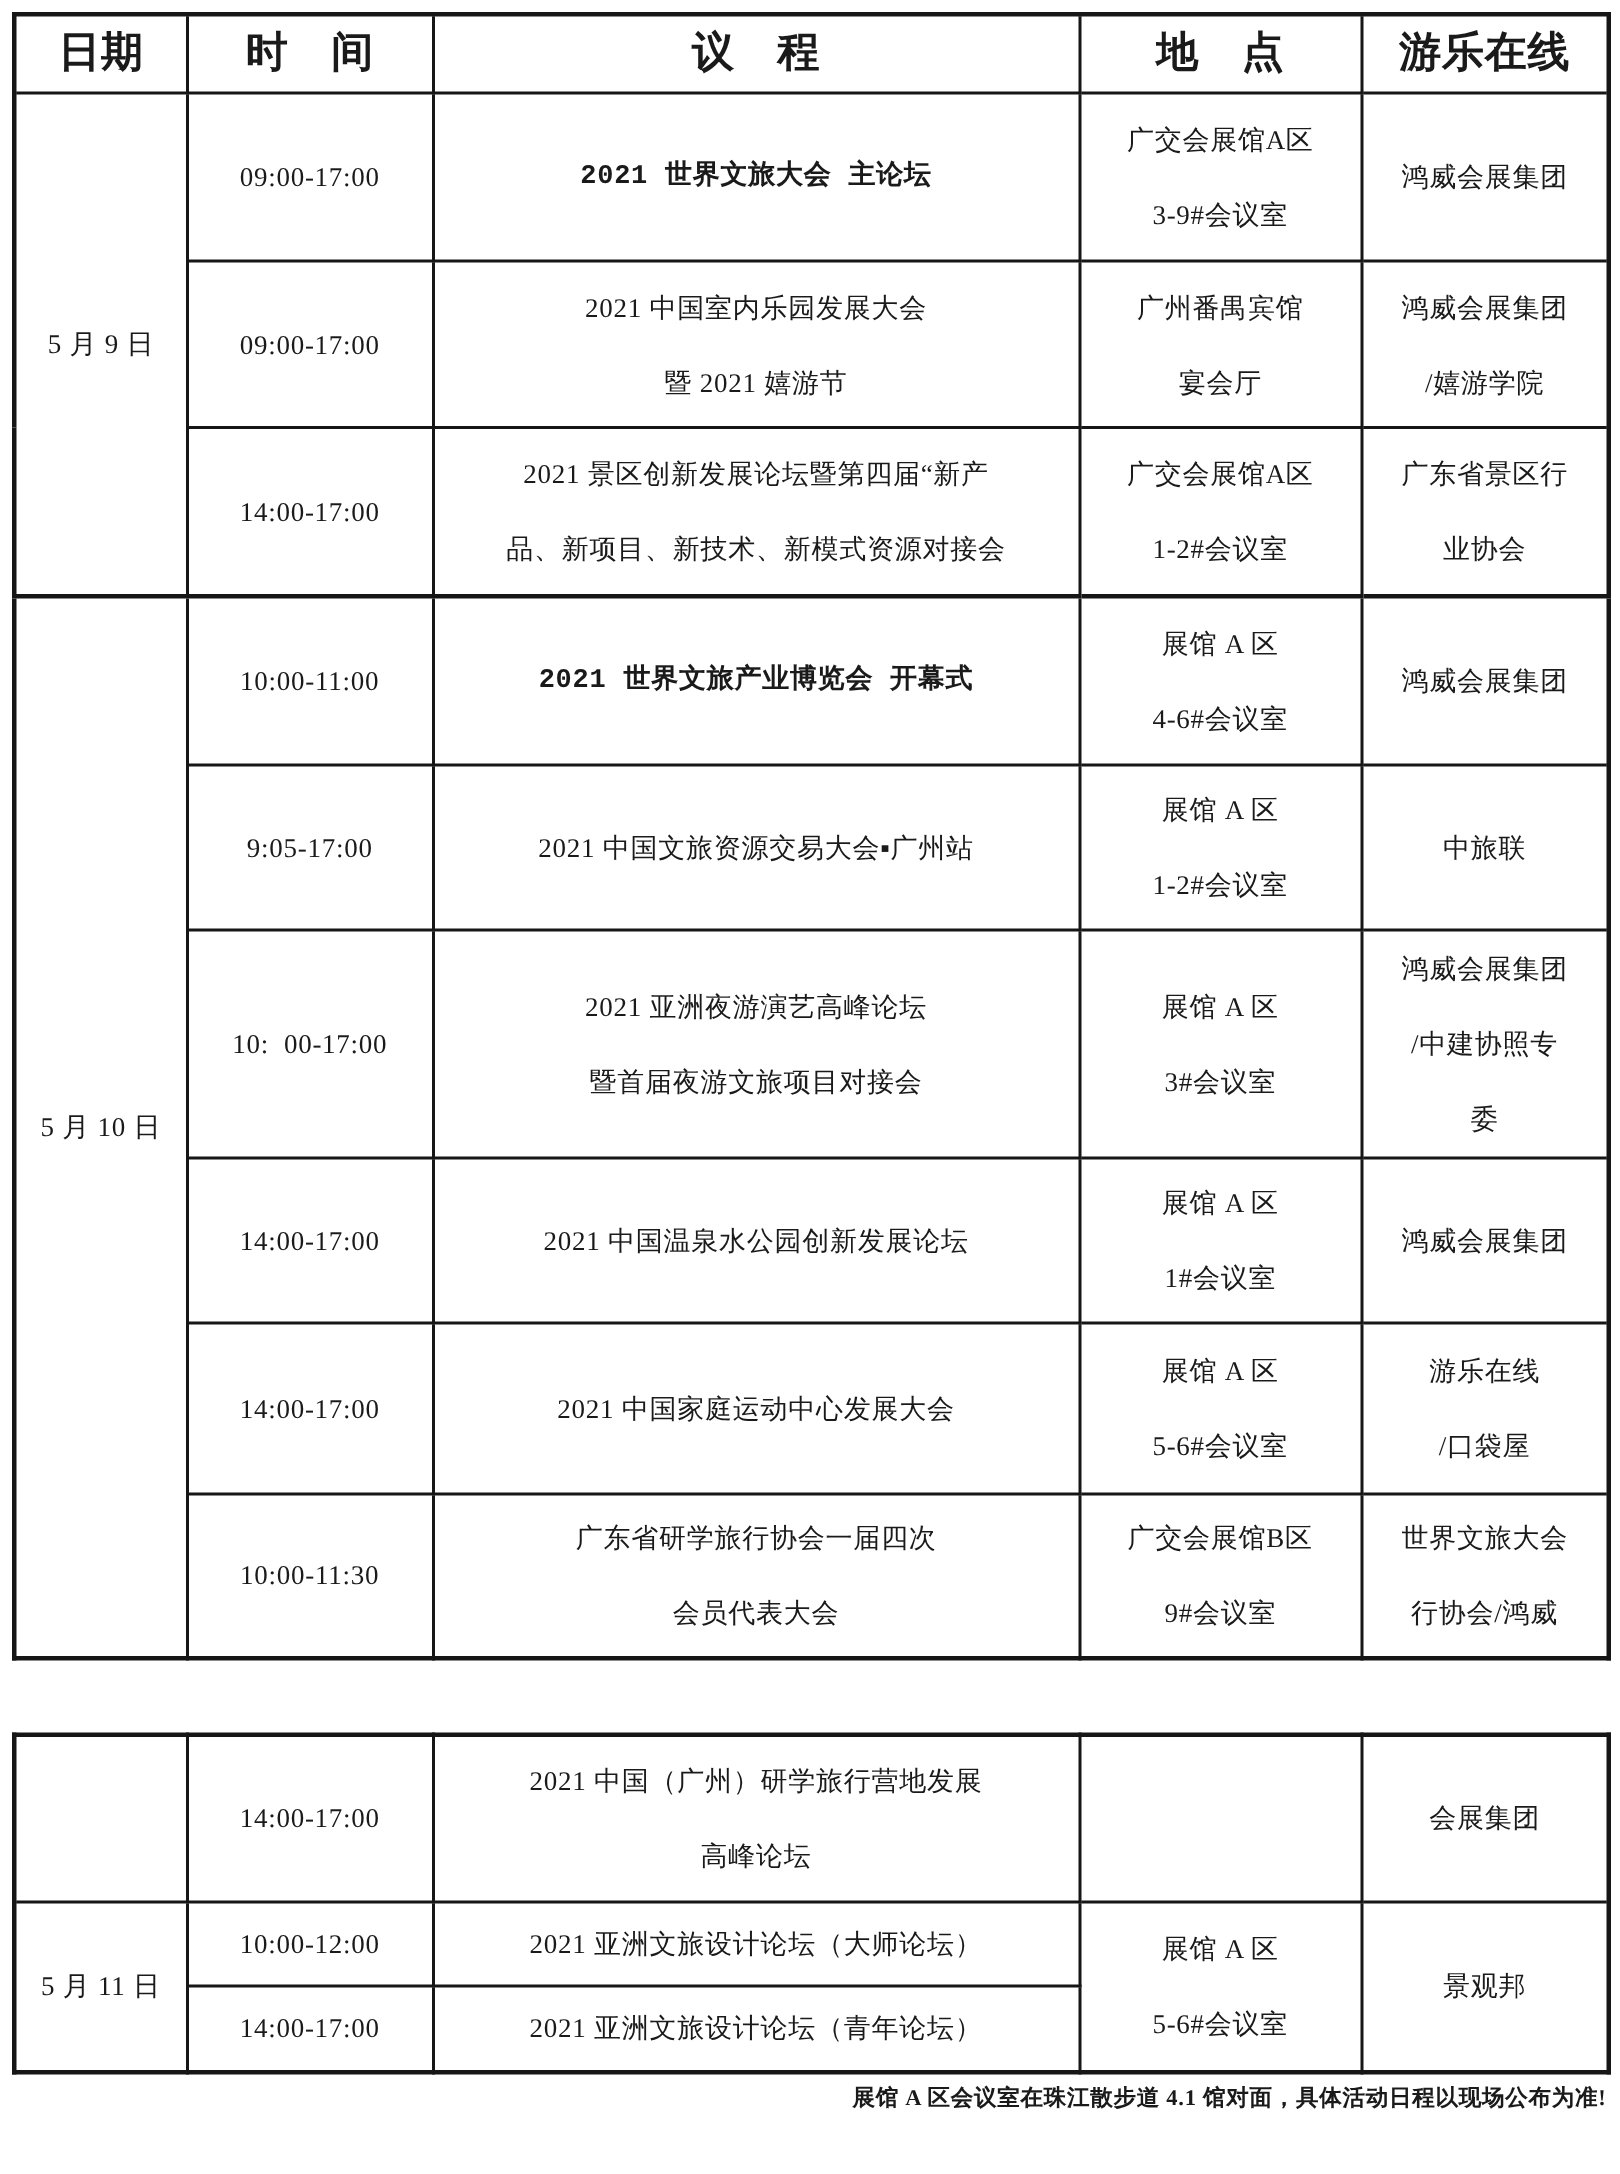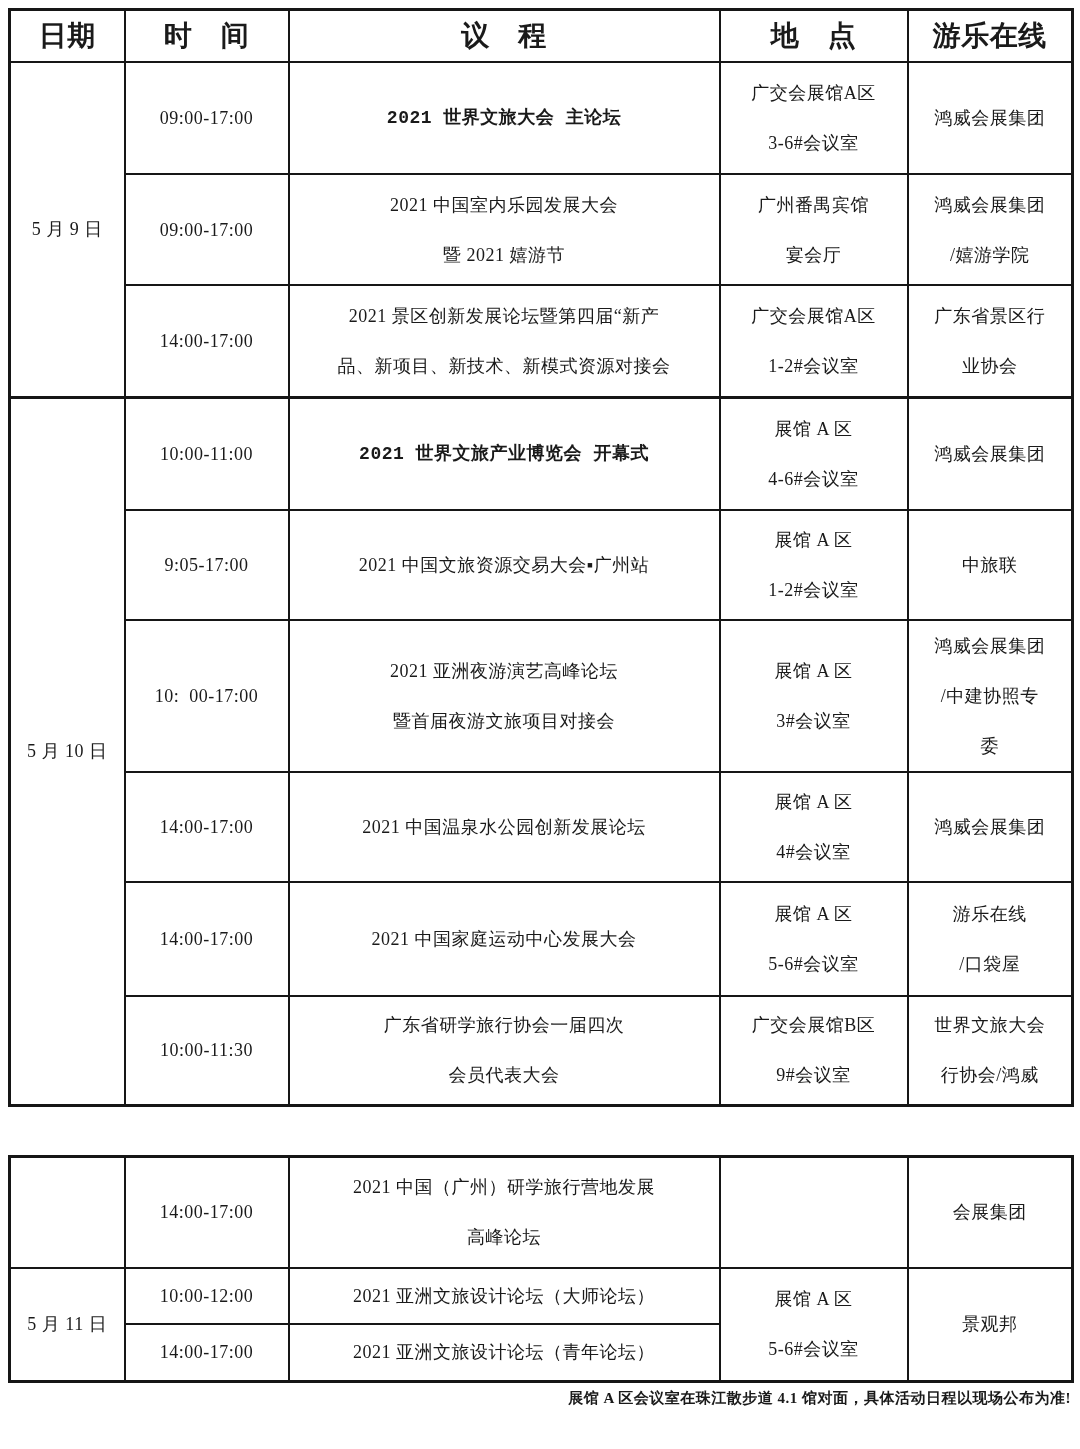--- a/index.html
+++ b/index.html
@@ -78,21 +78,21 @@
             <div class="ln">5 月 9 日</div>
           </td>
       <td>
             <div class="ln">09:00-17:00</div>
           </td>
       <td class="bold">
             <div class="ln">2021 世界文旅大会 主论坛</div>
           </td>
       <td>
         <div class="ln">广交会展馆A区</div>
-        <div class="ln">3-6#会议室</div>
+        <div class="ln">3-9#会议室</div>
       </td>
       <td>
             <div class="ln">鸿威会展集团</div>
           </td>
     </tr>
     <tr style="height:111px">
       <td>
             <div class="ln">09:00-17:00</div>
           </td>
       <td>
@@ -179,21 +179,21 @@
     </tr>
     <tr style="height:110px">
       <td>
             <div class="ln">14:00-17:00</div>
           </td>
       <td>
             <div class="ln">2021 中国温泉水公园创新发展论坛</div>
           </td>
       <td>
         <div class="ln">展馆 A 区</div>
-        <div class="ln">4#会议室</div>
+        <div class="ln">1#会议室</div>
       </td>
       <td>
             <div class="ln">鸿威会展集团</div>
           </td>
     </tr>
     <tr style="height:114px">
       <td>
             <div class="ln">14:00-17:00</div>
           </td>
       <td>

